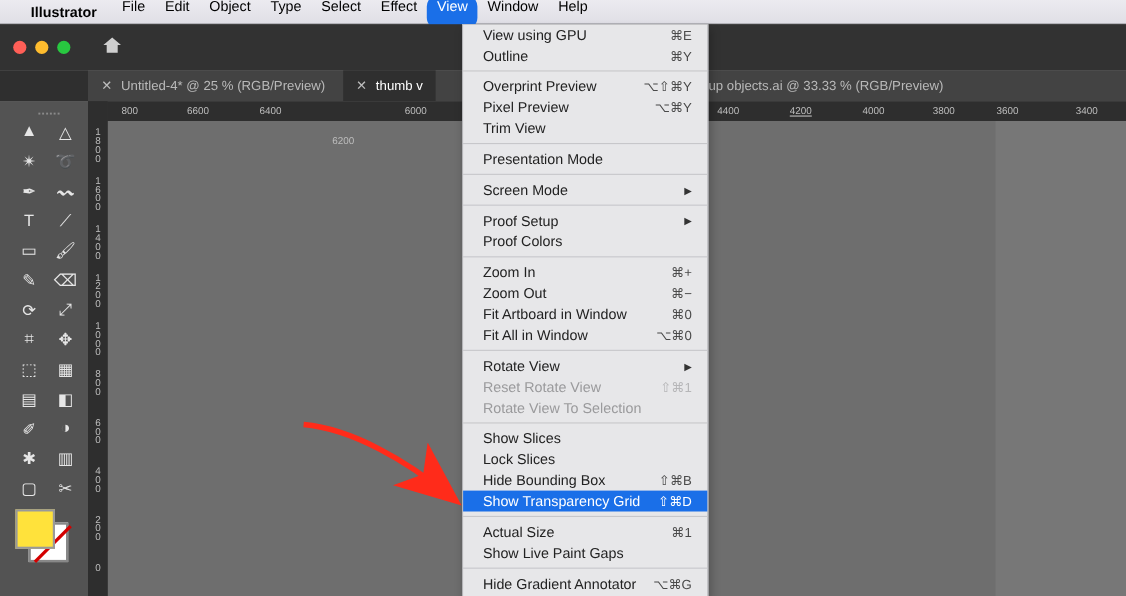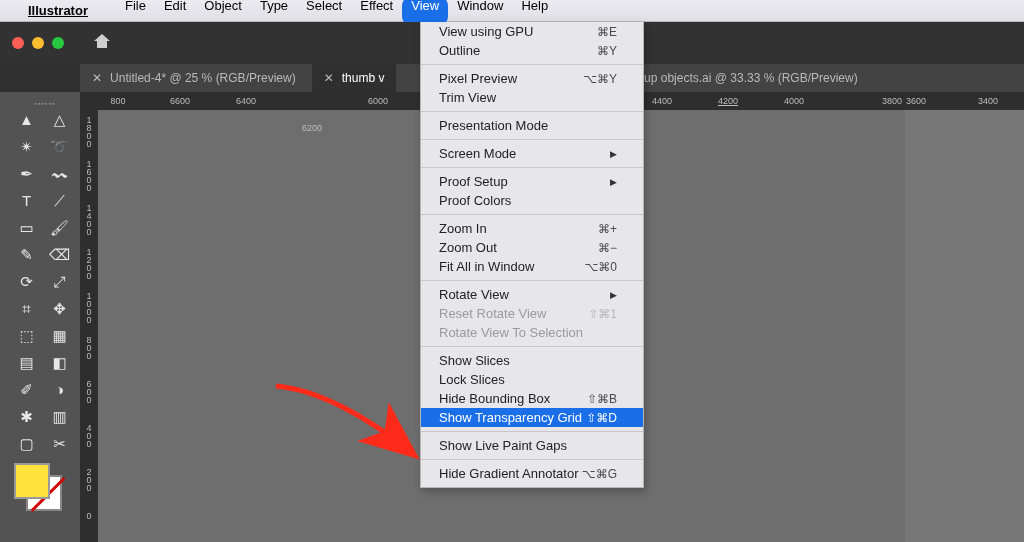--- a/index.html
+++ b/index.html
@@ -1,19 +1,19 @@
 <!DOCTYPE html>
 <html><head>
 <meta charset="utf-8">
 <style>
   html,body{margin:0;padding:0;width:1024px;height:542px;overflow:hidden;background:#777;font-family:-apple-system,"Helvetica Neue",Arial,sans-serif;font-size:13px;}
   
   .mac-menu{position:absolute;left:0;top:0;width:1024px;height:22px;background:linear-gradient(#ecebf0,#e0dfe6);display:flex;align-items:center;padding-left:14px;box-sizing:border-box;font-size:13px;color:#000;border-bottom:1px solid #b9b8bf;}
   .mac-menu .apple{font-size:14px;margin-right:14px;}
-  .mac-menu .app-name{font-weight:600;margin-right:28px;text-decoration:underline;}
+  .mac-menu .app-name{font-weight:600;margin-right:14px;}
   .mac-menu .mitem{padding:0 9px;height:32px;line-height:22px;display:inline-block;}
   .mac-menu .mitem.active{background:#1a6fe8;color:#ffffff;border-radius:11px;}
   
   .ai-top{position:absolute;left:0;top:22px;width:1024px;height:42px;background:#323232;display:flex;align-items:center;}
   .traffic{display:flex;gap:8px;margin-left:12px;}
   .tdot{width:12px;height:12px;border-radius:50%;}
   .tred{background:#ff5f57;} .tyel{background:#febc2e;} .tgrn{background:#28c840;}
   .home-ic{margin-left:28px;color:#cfcfcf;font-size:18px;}
   
   .doc-tabs{position:absolute;left:80px;top:64px;height:28px;width:944px;display:flex;align-items:center;background:#434343;color:#cfcfcf;font-size:12px;}
@@ -37,21 +37,21 @@
   .swatch-front{position:absolute;left:0;top:0;width:32px;height:32px;background:#ffe23b;border:2px solid #999;}
   
   .canvas-area{position:absolute;left:80px;top:92px;width:825px;height:450px;background:#6e6e6e;}
   .ruler-top{position:absolute;left:18px;top:0;height:18px;width:926px;background:#2e2e2e;color:#bdbdbd;font-size:9px;display:flex;align-items:flex-end;}
   .ruler-top .tick{position:absolute;top:0;bottom:0;display:flex;align-items:center;justify-content:center;font-size:9px;color:#bdbdbd;}
   .ruler-left{position:absolute;left:0;top:0;width:18px;height:450px;background:#2e2e2e;color:#bdbdbd;font-size:9px;}
   .ruler-left .tick{position:absolute;left:0;right:0;text-align:center;font-size:9px;color:#bdbdbd;}
   .ruler-corner{position:absolute;left:0;top:0;width:18px;height:18px;background:#2e2e2e;}
   
   .dropdown{position:absolute;left:420px;top:22px;width:222px;background:#e7e7e9;border:1px solid #b5b5b8;border-top:none;box-shadow:2px 4px 8px rgba(0,0,0,.25);font-size:13px;color:#222;padding-bottom:4px;}
-  .dd-item{display:flex;align-items:center;justify-content:space-between;height:19px;padding:0 26px 0 18px;white-space:nowrap;}
+  .dd-item{display:flex;align-items:center;justify-content:space-between;height:19px;padding:0 14px 0 18px;white-space:nowrap;}
   .dd-item .sc{color:#4a4a4a;font-size:12px;letter-spacing:0;}
   .dd-item.has-sub::after{content:"▶";font-size:9px;color:#333;margin-left:8px;}
   .dd-item.disabled{color:#9a9a9c;}
   .dd-item.disabled .sc{color:#b6b6b8;}
   .dd-item.hl{background:#1a6fe8;color:#fff;}
   .dd-item.hl .sc{color:#fff;}
   .dd-sep{height:1px;background:#c7c7ca;margin:4px 0;}
   
   .arrow-svg{position:absolute;left:266px;top:380px;pointer-events:none;}
 </style>
@@ -164,21 +164,21 @@
       <div class="tick" style="left: 0px; width: 40px;">800</div>
       <div class="tick" style="left: 62px; width: 40px;">6600</div>
       <div class="tick" style="left: 128px; width: 40px;">6400</div>
       <div class="tick" style="left: 194px; width: 40px; margin-top: 36px;">6200</div>
       <div class="tick" style="left: 260px; width: 40px;">6000</div>
       <div class="tick" style="left: 322px; width: 40px;">5800</div>
       <div class="tick" style="left: 388px; width: 40px;">5600</div>
       <div class="tick" style="left: 544px; width: 40px;">4400</div>
       <div class="tick" style="left: 610px; width: 40px; text-decoration: underline;">4200</div>
       <div class="tick" style="left: 676px; width: 40px;">4000</div>
-      <div class="tick" style="left: 774px; width: 40px;">3800</div>
+      <div class="tick" style="left: 740px; width: 40px;">3800</div>
       <div class="tick" style="left: 798px; width: 40px;">3600</div>
       <div class="tick" style="left: 870px; width: 40px;">3400</div>
     </div>
   <div class="ruler-left" id="ruler-left">
       <div class="tick" style="top: 24px; line-height: 8px;">1<br>8<br>0<br>0</div>
       <div class="tick" style="top: 68px; line-height: 8px;">1<br>6<br>0<br>0</div>
       <div class="tick" style="top: 112px; line-height: 8px;">1<br>4<br>0<br>0</div>
       <div class="tick" style="top: 156px; line-height: 8px;">1<br>2<br>0<br>0</div>
       <div class="tick" style="top: 200px; line-height: 8px;">1<br>0<br>0<br>0</div>
       <div class="tick" style="top: 244px; line-height: 8px;">8<br>0<br>0</div>
@@ -193,20 +193,24 @@
     <div class="dd-item">
       <span>View using GPU</span>
       <span class="sc">⌘E</span>
     </div>
     <div class="dd-item">
       <span>Outline</span>
       <span class="sc">⌘Y</span>
     </div>
     <div class="dd-sep"></div>
     <div class="dd-item">
+      <span>Overprint Preview</span>
+      <span class="sc">⌥⇧⌘Y</span>
+    </div>
+    <div class="dd-item">
       <span>Pixel Preview</span>
       <span class="sc">⌥⌘Y</span>
     </div>
     <div class="dd-item">
       <span>Trim View</span>
     </div>
     <div class="dd-sep"></div>
     <div class="dd-item">
       <span>Presentation Mode</span>
     </div>
@@ -222,20 +226,24 @@
       <span>Proof Colors</span>
     </div>
     <div class="dd-sep"></div>
     <div class="dd-item">
       <span>Zoom In</span>
       <span class="sc">⌘+</span>
     </div>
     <div class="dd-item">
       <span>Zoom Out</span>
       <span class="sc">⌘−</span>
+    </div>
+    <div class="dd-item">
+      <span>Fit Artboard in Window</span>
+      <span class="sc">⌘0</span>
     </div>
     <div class="dd-item">
       <span>Fit All in Window</span>
       <span class="sc">⌥⌘0</span>
     </div>
     <div class="dd-sep"></div>
     <div class="dd-item has-sub">
       <span>Rotate View</span>
     </div>
     <div class="dd-item disabled">
@@ -254,20 +262,24 @@
     </div>
     <div class="dd-item">
       <span>Hide Bounding Box</span>
       <span class="sc">⇧⌘B</span>
     </div>
     <div class="dd-item hl">
       <span>Show Transparency Grid</span>
       <span class="sc">⇧⌘D</span>
     </div>
     <div class="dd-sep"></div>
+    <div class="dd-item">
+      <span>Actual Size</span>
+      <span class="sc">⌘1</span>
+    </div>
     <div class="dd-item">
       <span>Show Live Paint Gaps</span>
     </div>
     <div class="dd-sep"></div>
     <div class="dd-item">
       <span>Hide Gradient Annotator</span>
       <span class="sc">⌥⌘G</span>
     </div>
   </div>
 

